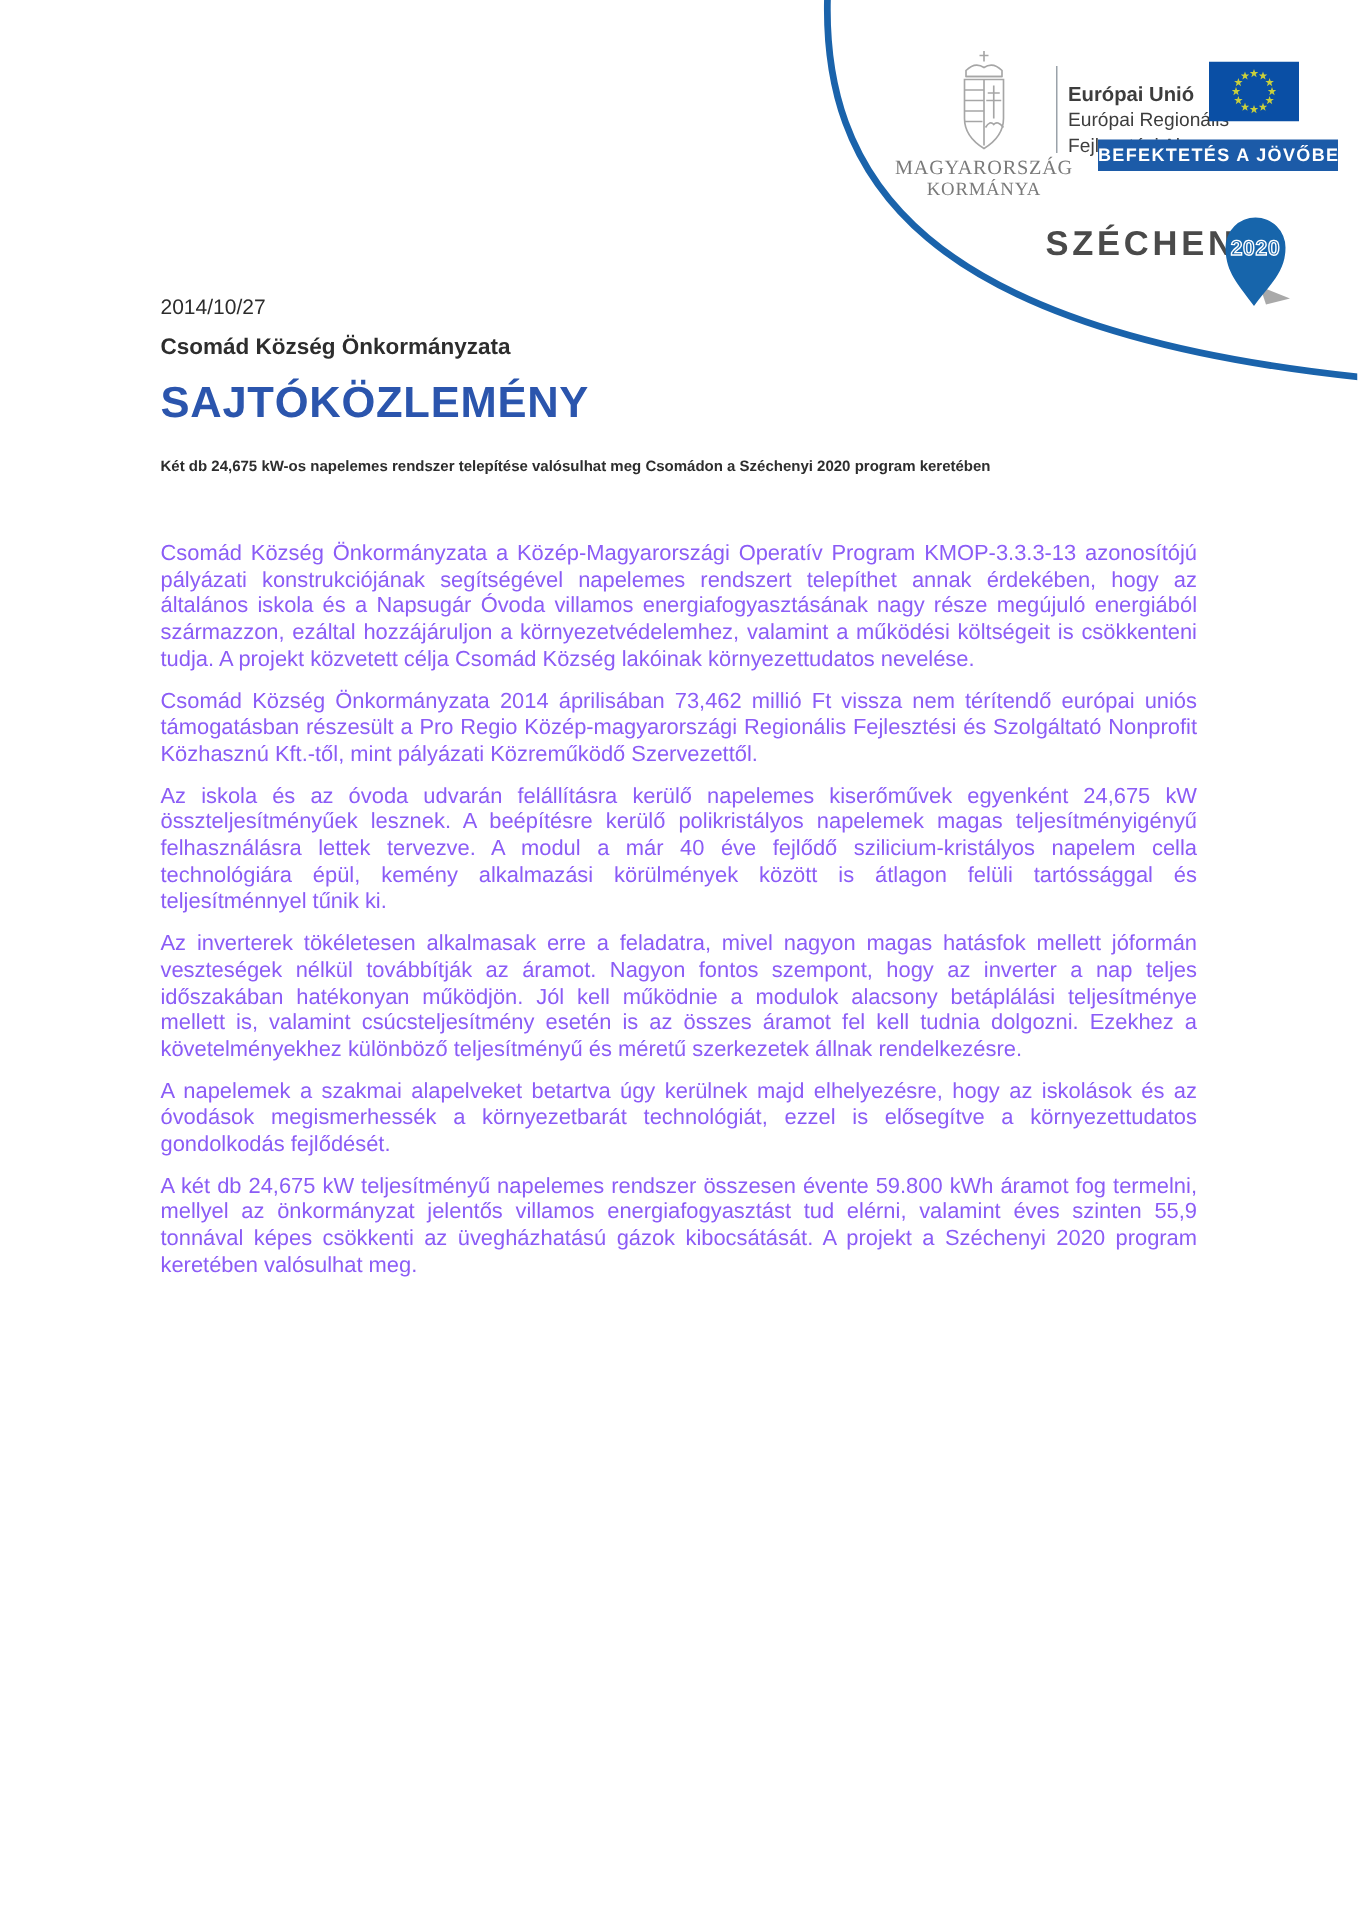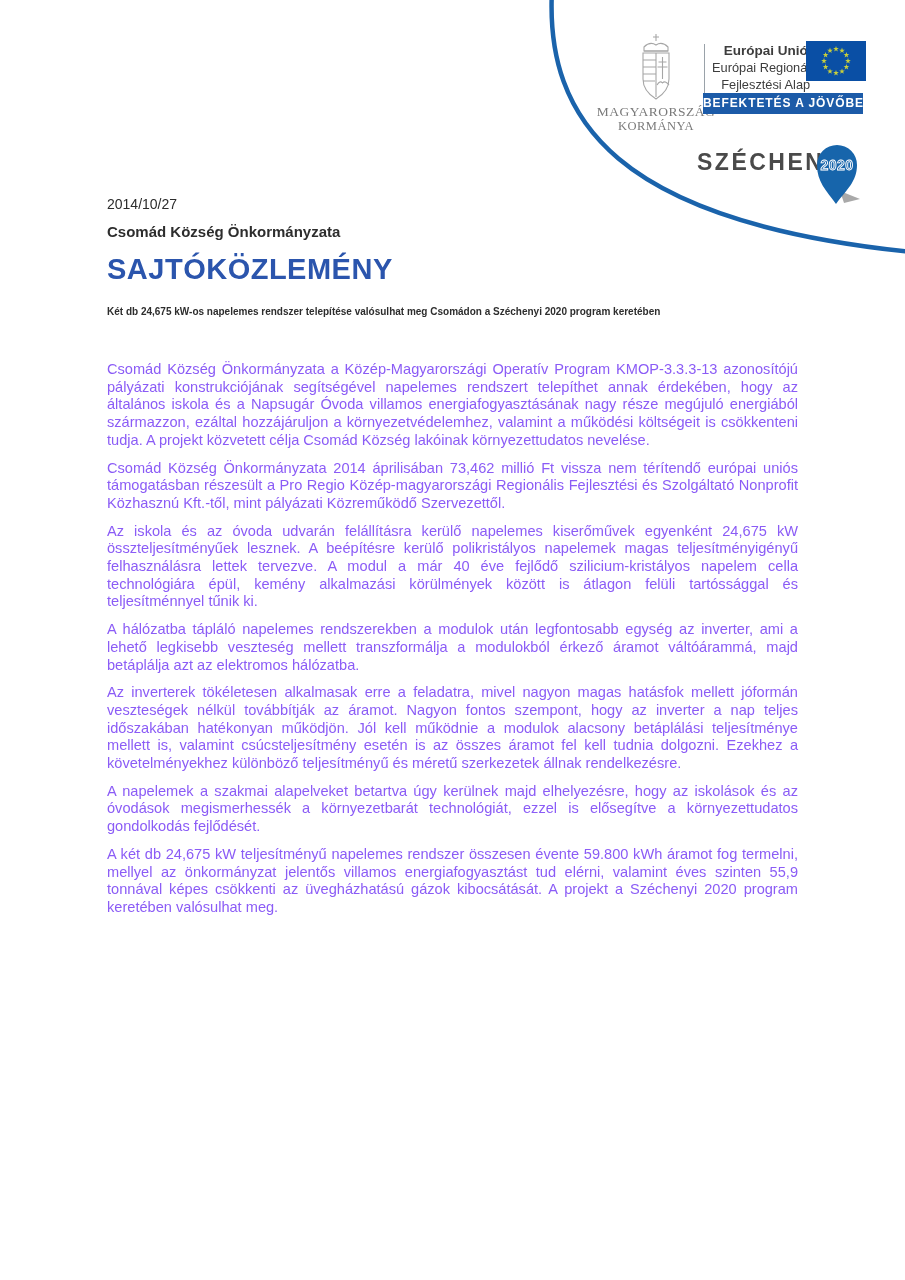--- a/index.html
+++ b/index.html
@@ -30,30 +30,30 @@
     line-height: 14px;
   }
   .gov-line-1 { font-size: 13.5px; }
   .gov-line-2 { font-size: 12.5px; }
 
   
   .eu-sep {
     position: absolute; left: 704px; top: 44px; width: 1px; height: 58px;
     background: #9aa2a9;
   }
-  .eu-text { position: absolute; left: 712px; top: 42px; line-height: 17px; color: #3d3d3d; text-align: center; }
+  .eu-text { position: absolute; left: 712px; top: 54px; line-height: 17px; color: #3d3d3d; }
   .eu-text .l1 { font-weight: bold; font-size: 13.5px; }
   .eu-text .l2, .eu-text .l3 { font-size: 12.8px; }
 
   
   .eu-flag-svg { position: absolute; left: 806px; top: 41px; }
 
   
   .banner {
-    position: absolute; left: 703px; top: 93px; width: 160px; height: 21px;
+    position: absolute; left: 732px; top: 93px; width: 160px; height: 21px;
     background: #1c5ba8;
     color: #ffffff;
     font-weight: bold;
     font-size: 12px;
     letter-spacing: 0.9px;
     text-align: center;
     line-height: 21px;
     white-space: nowrap;
   }
 
@@ -160,19 +160,18 @@
 
   <div class="content">
     <div class="date">2014/10/27</div>
     <div class="org">Csomád Község Önkormányzata</div>
     <div class="title">SAJTÓKÖZLEMÉNY</div>
     <div class="lead">Két db 24,675 kW-os napelemes rendszer telepítése valósulhat meg Csomádon a Széchenyi 2020 program keretében</div>
 
     <p class="body-par">Csomád Község Önkormányzata a Közép-Magyarországi Operatív Program KMOP-3.3.3-13 azonosítójú pályázati konstrukciójának segítségével napelemes rendszert telepíthet annak érdekében, hogy az általános iskola és a Napsugár Óvoda villamos energiafogyasztásának nagy része megújuló energiából származzon, ezáltal hozzájáruljon a környezetvédelemhez, valamint a működési költségeit is csökkenteni tudja. A projekt közvetett célja Csomád Község lakóinak környezettudatos nevelése.</p>
     <p class="body-par">Csomád Község Önkormányzata 2014 áprilisában 73,462 millió Ft vissza nem térítendő európai uniós támogatásban részesült a Pro Regio Közép-magyarországi Regionális Fejlesztési és Szolgáltató Nonprofit Közhasznú Kft.-től, mint pályázati Közreműködő Szervezettől.</p>
     <p class="body-par">Az iskola és az óvoda udvarán felállításra kerülő napelemes kiserőművek egyenként 24,675 kW összteljesítményűek lesznek. A beépítésre kerülő polikristályos napelemek magas teljesítményigényű felhasználásra lettek tervezve. A modul a már 40 éve fejlődő szilicium-kristályos napelem cella technológiára épül, kemény alkalmazási körülmények között is átlagon felüli tartóssággal és teljesítménnyel tűnik ki.</p>
-    <p class="body-par">A hálózatba tápláló napelemes rendszerekben a modulok után legfontosabb egység az inverter, ami a lehető legkisebb veszteség mellett transzformálja a modulokból érkező áramot váltóárammá, majd betáplálja azt az elektromos hálózatba.</p>
     <p class="body-par">Az inverterek tökéletesen alkalmasak erre a feladatra, mivel nagyon magas hatásfok mellett jóformán veszteségek nélkül továbbítják az áramot. Nagyon fontos szempont, hogy az inverter a nap teljes időszakában hatékonyan működjön. Jól kell működnie a modulok alacsony betáplálási teljesítménye mellett is, valamint csúcsteljesítmény esetén is az összes áramot fel kell tudnia dolgozni. Ezekhez a követelményekhez különböző teljesítményű és méretű szerkezetek állnak rendelkezésre.</p>
     <p class="body-par">A napelemek a szakmai alapelveket betartva úgy kerülnek majd elhelyezésre, hogy az iskolások és az óvodások megismerhessék a környezetbarát technológiát, ezzel is elősegítve a környezettudatos gondolkodás fejlődését.</p>
     <p class="body-par">A két db 24,675 kW teljesítményű napelemes rendszer összesen évente 59.800 kWh áramot fog termelni, mellyel az önkormányzat jelentős villamos energiafogyasztást tud elérni, valamint éves szinten 55,9 tonnával képes csökkenti az üvegházhatású gázok kibocsátását. A projekt a Széchenyi 2020 program keretében valósulhat meg.</p>
   </div>
 
 </div>
 
 </body></html>

